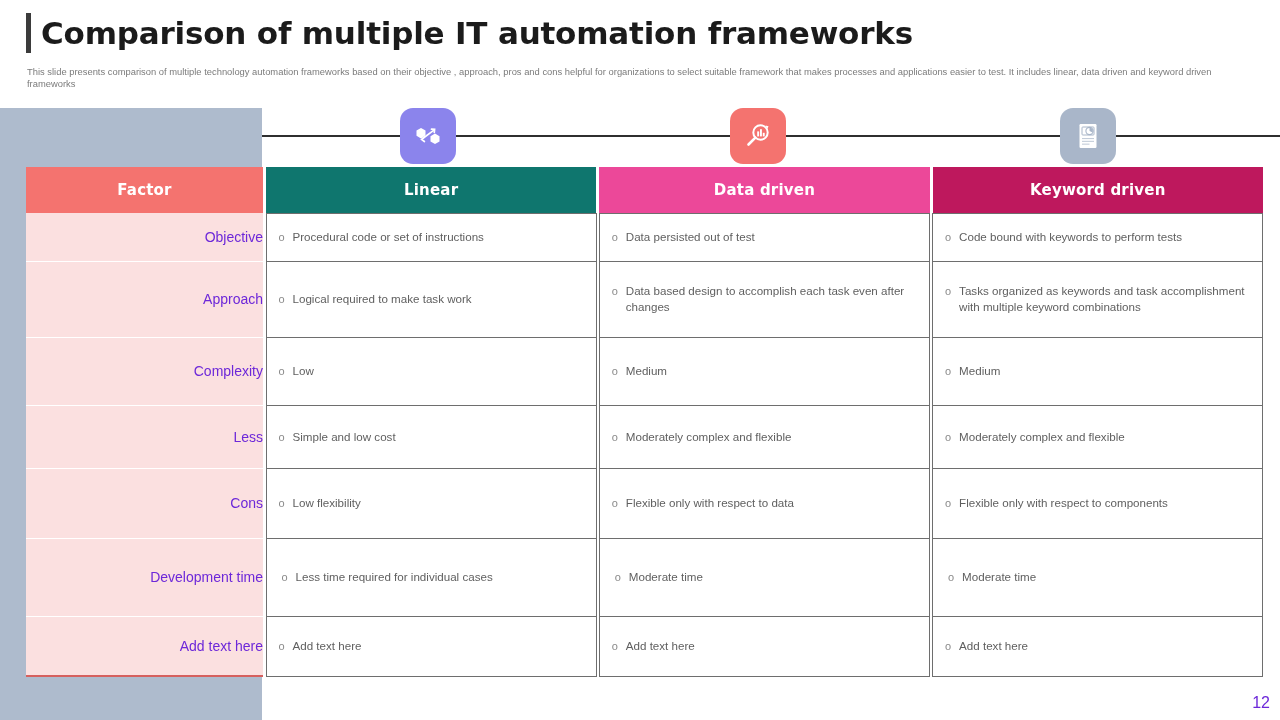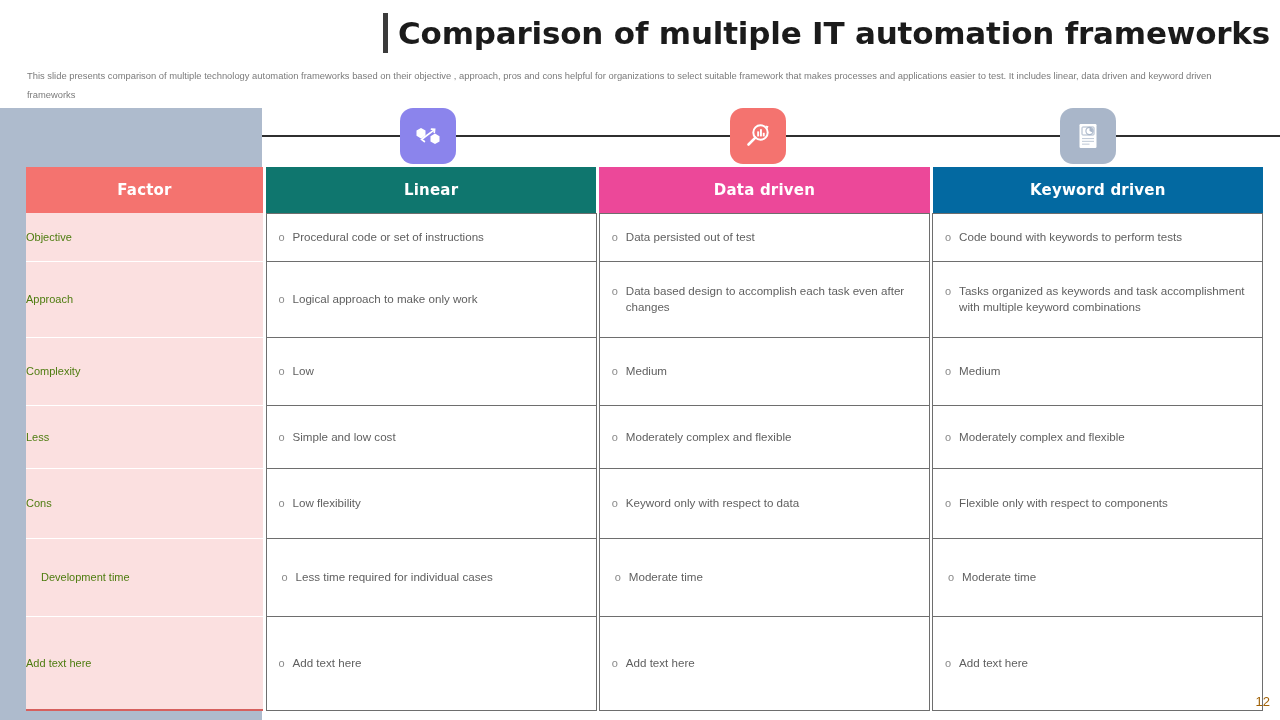--- a/index.html
+++ b/index.html
@@ -6,36 +6,36 @@
   html, body {
     width: 1280px; height: 720px;
     background: #ffffff;
     font-family: "Liberation Sans", sans-serif;
     overflow: hidden;
   }
   .slide { position: relative; width: 1280px; height: 720px; background: #fff; }
 
   
   .title-bar {
-    position: absolute; left: 40px; top: 10px; width: 1230px; height: 46px;
-    display: flex; align-items: center; justify-content: flex-end;
+    position: absolute; left: 26px; top: 10px; width: 1230px; height: 46px;
+    display: flex; align-items: center;
   }
   .title-accent {
     width: 5px; height: 40px; background: #3b3b3b; margin-right: 10px; flex: 0 0 5px;
   }
   .title-text {
     font-family: "DejaVu Sans", sans-serif;
     font-weight: 700; font-size: 31px; color: #1b1b1b;
     letter-spacing: -0.2px; white-space: nowrap;
   }
 
   
   .subtitle {
     position: absolute; left: 27px; top: 66px; width: 1228px;
-    font-size: 9.4px; line-height: 19px; color: #7b7b7b;
+    font-size: 9.4px; line-height: 12px; color: #7b7b7b;
     font-family: "Liberation Sans", sans-serif;
   }
 
   
   .left-band {
     position: absolute; left: 0; top: 108px; width: 262px; height: 612px;
     background: #aebbcd;
   }
 
   
@@ -62,28 +62,28 @@
   .table col.c-col     { width: 330.3px; }
 
   .table th {
     height: 46px; color: #ffffff; font-size: 15px; font-weight: 700;
     font-family: "DejaVu Sans", sans-serif;
     text-align: center; vertical-align: middle; letter-spacing: 0.2px;
   }
   .th-factor  { background: #f4736f; }
   .th-linear  { background: #0f766e; }
   .th-data    { background: #ec4899; }
-  .th-keyword { background: #0369a1; }
+  .th-keyword { background: #be185d; }
   .th-gap { width: 3px; background: #ffffff; padding: 0; }
 
   .table td { vertical-align: middle; }
 
   td.factor-cell {
-    background: #fbe0e0; color: #4d7c0f; font-size: 11px;
-    text-align: left; border-bottom: 1.5px solid #ffffff;
+    background: #fbe0e0; color: #6d28d9; font-size: 14px;
+    text-align: right; border-bottom: 1.5px solid #ffffff;
   }
   tr.last-row td.factor-cell { border-bottom: 2px solid #d6605e; }
 
   td.gap-cell { background: #ffffff; padding: 0; border: none; }
 
   td.value-cell {
     background: #ffffff; color: #5f5f5f; font-size: 11.6px;
     border-top: 1px solid #6e6e6e; border-bottom: 1px solid #6e6e6e;
     border-left: 1px solid #6e6e6e; border-right: 1px solid #6e6e6e;
     padding: 6px 10px 6px 12px;
@@ -97,30 +97,30 @@
   }
   .bullet-text { flex: 1 1 auto; }
 
   
   tr.r0 td { height: 48px; }
   tr.r1 td { height: 76px; }
   tr.r2 td { height: 68px; margin-left: 25px; }
   tr.r3 td { height: 63px; }
   tr.r4 td { height: 70px; }
   tr.r5 td { height: 78px; padding-left: 15px; }
-  tr.r6 td { height: 94px; margin-left: 11px; }
+  tr.r6 td { height: 60px; margin-left: 11px; }
 
   
   .footer-note {
     position: absolute; left: 401px; top: 695px;
     font-size: 10.5px; color: #5f5f5f;
   }
   .page-number {
     position: absolute; right: 10px; top: 694px;
-    font-size: 13px; color: #a16207;
+    font-size: 16px; color: #6d28d9;
   }
 </style>
 </head>
 <body>
 
 <div class="slide">
 
   <div class="title-bar">
     <div class="title-accent"></div>
     <div class="title-text">Comparison of multiple IT automation frameworks</div>
@@ -213,21 +213,21 @@
           </div>
         </td>
       </tr>
 
       <tr class="r1">
         <td class="factor-cell">Approach</td>
         <td class="gap-cell"></td>
         <td class="value-cell">
           <div class="bullet-line">
             <span class="bullet-mark">o</span>
-            <span class="bullet-text">Logical  approach  to make only work</span>
+            <span class="bullet-text">Logical  required  to make task work</span>
           </div>
         </td>
         <td class="gap-cell"></td>
         <td class="value-cell">
           <div class="bullet-line">
             <span class="bullet-mark">o</span>
             <span class="bullet-text">Data  based design to accomplish each task even after changes</span>
           </div>
         </td>
         <td class="gap-cell"></td>
@@ -295,21 +295,21 @@
         <td class="value-cell">
           <div class="bullet-line">
             <span class="bullet-mark">o</span>
             <span class="bullet-text">Low flexibility</span>
           </div>
         </td>
         <td class="gap-cell"></td>
         <td class="value-cell">
           <div class="bullet-line">
             <span class="bullet-mark">o</span>
-            <span class="bullet-text">Keyword only with  respect to data</span>
+            <span class="bullet-text">Flexible only with  respect to data</span>
           </div>
         </td>
         <td class="gap-cell"></td>
         <td class="value-cell">
           <div class="bullet-line">
             <span class="bullet-mark">o</span>
             <span class="bullet-text">Flexible only with  respect to components</span>
           </div>
         </td>
       </tr>

